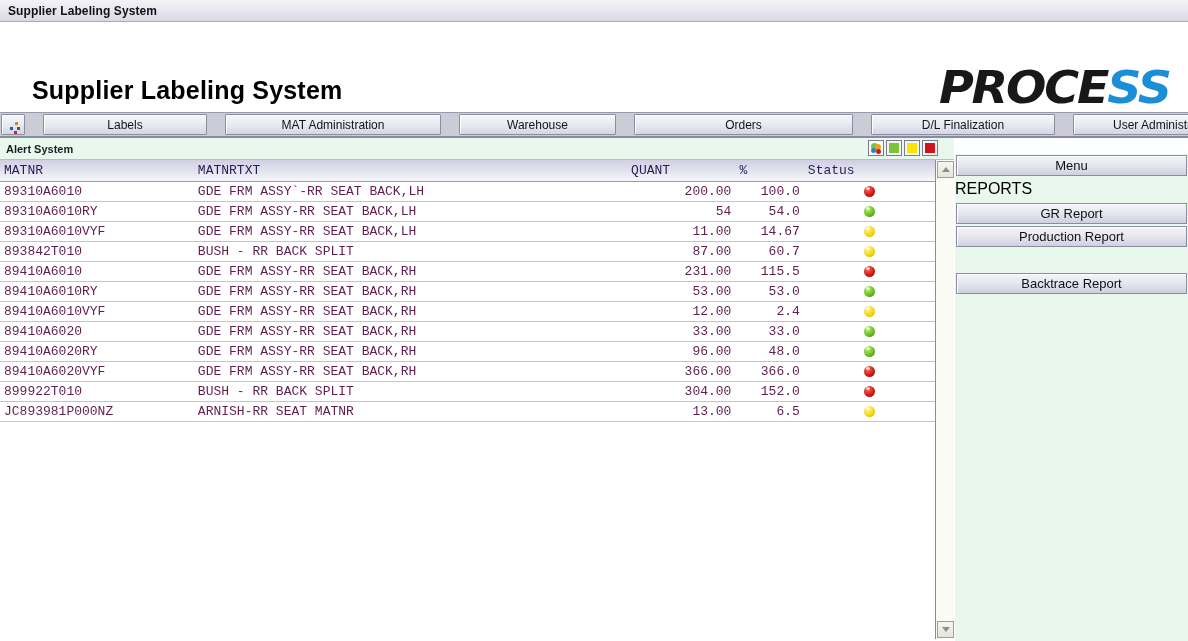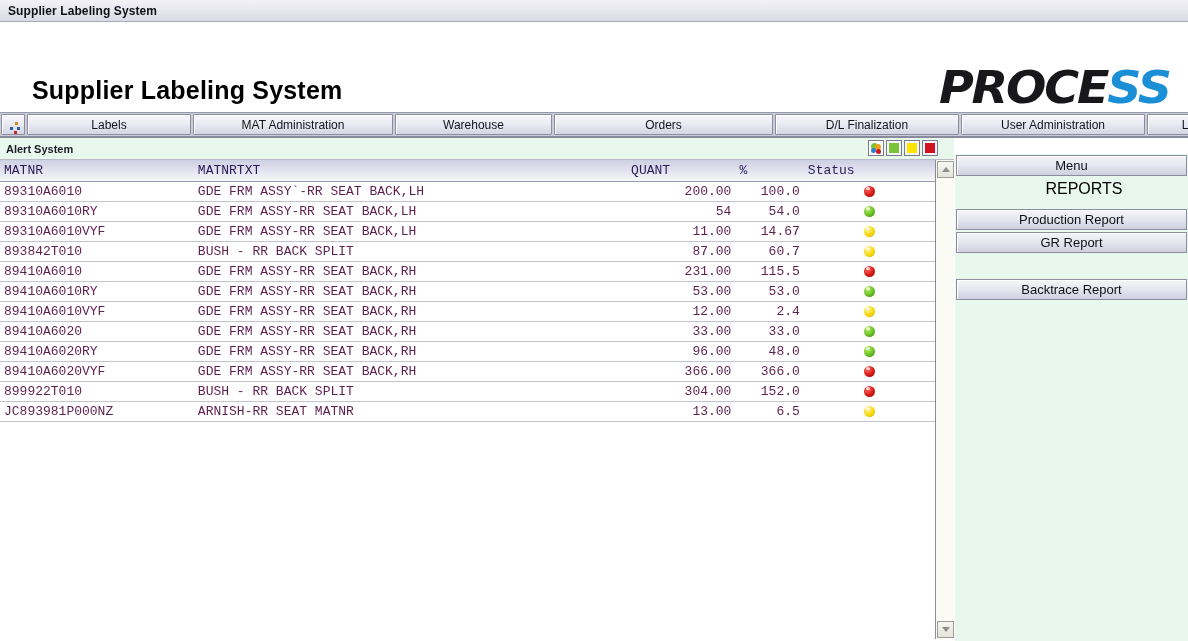--- a/index.html
+++ b/index.html
@@ -67,21 +67,21 @@
     display: flex;
     width: 1188px;
     height: 26px;
     background: #ccccd9;
     border-top: 1px solid #9a9aad;
     border-bottom: 2px solid #8a8a9e;
     align-items: stretch;
   }
   .tab {
     flex: 0 0 auto;
-    margin: 1px 1px 1px 1px;
+    margin: 1px 17px 1px 1px;
     background: linear-gradient(to bottom, #f6f6fa 0%, #eaeaf2 48%, #d5d5e4 100%);
     border: 1px solid #8d8da1;
     border-radius: 1px;
     display: flex;
     align-items: center;
     justify-content: center;
     font-size: 12px;
     color: #131320;
     cursor: default;
     box-shadow: inset 1px 1px 0 #ffffff;
@@ -262,24 +262,23 @@
     color: #101018;
     text-align: center;
     line-height: 19px;
     cursor: pointer;
     box-shadow: inset 1px 1px 0 #ffffff;
   }
   #menu-button { margin-top: 1px; margin-bottom: 4px; }
   #reports-heading {
     font-size: 16px;
     color: #000000;
-    text-align: center;
+    text-align: left;
     padding-right: 8px;
-    margin: 3px 0 11px 0;
-    padding-left: 33px;
+    margin: 3px 0 5px 0;
   }
   .spacer-gap { height: 24px; }
 </style>
 </head>
 <body>
 
 <div id="titlebar">
   <span class="t">Supplier Labeling System</span>
 </div>
 
@@ -293,21 +292,21 @@
 <div id="tabbar">
   <div class="tab icon-tab">
     <span class="dot d1"></span>
     <span class="dot d2"></span>
     <span class="dot d3"></span>
     <span class="dot d4"></span>
   </div>
   <div class="tab" style="width: 164px;">
       <span>Labels</span>
     </div>
-  <div class="tab" style="width: 200px;">
+  <div class="tab" style="width: 216px;">
       <span>MAT Administration</span>
     </div>
   <div class="tab" style="width: 157px;">
       <span>Warehouse</span>
     </div>
   <div class="tab" style="width: 219px;">
       <span>Orders</span>
     </div>
   <div class="tab" style="width: 184px;">
       <span>D/L Finalization</span>
@@ -453,19 +452,19 @@
         </div>
       <div class="sb-arrow sb-down">
           <span></span>
         </div>
     </div>
   </div>
 
   <div id="rightpane">
     <div class="rbtn" id="menu-button">Menu</div>
     <div id="reports-heading">REPORTS</div>
+    <div class="rbtn">GR Report</div>
     <div class="rbtn">Production Report</div>
-    <div class="rbtn">GR Report</div>
     <div class="spacer-gap"></div>
     <div class="rbtn">Backtrace Report</div>
   </div>
 
 </div>
 
 </body></html>

